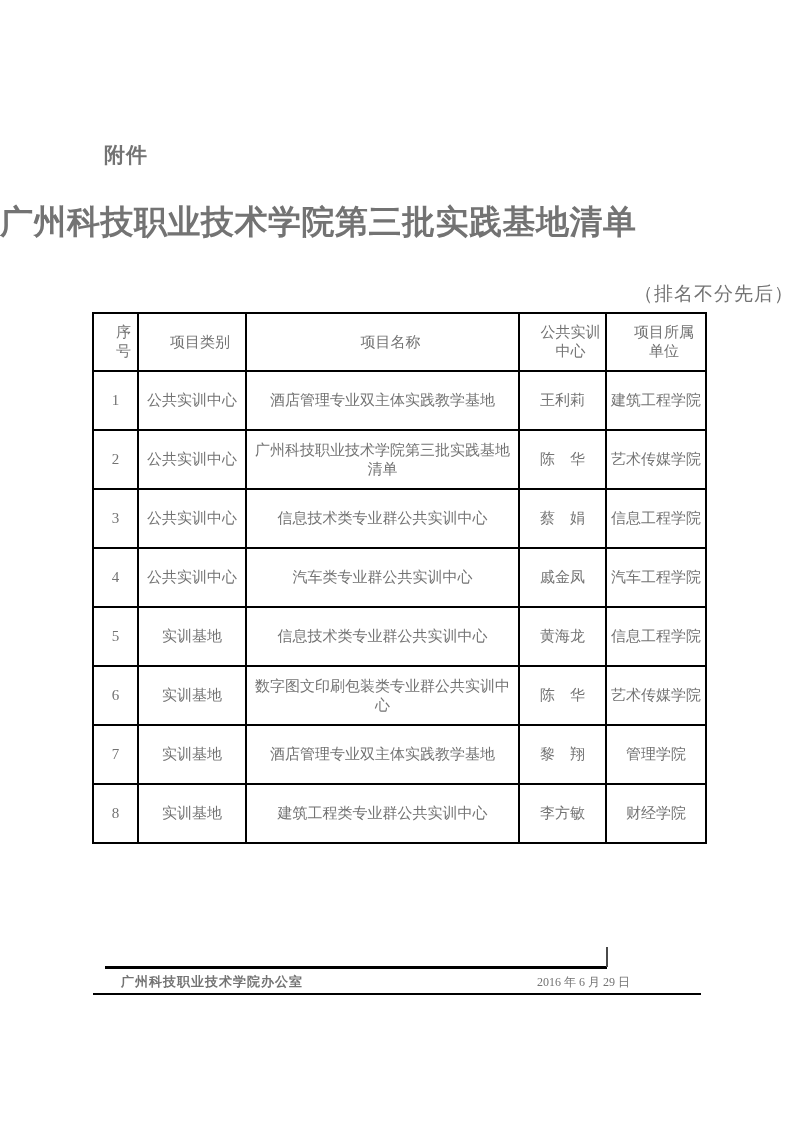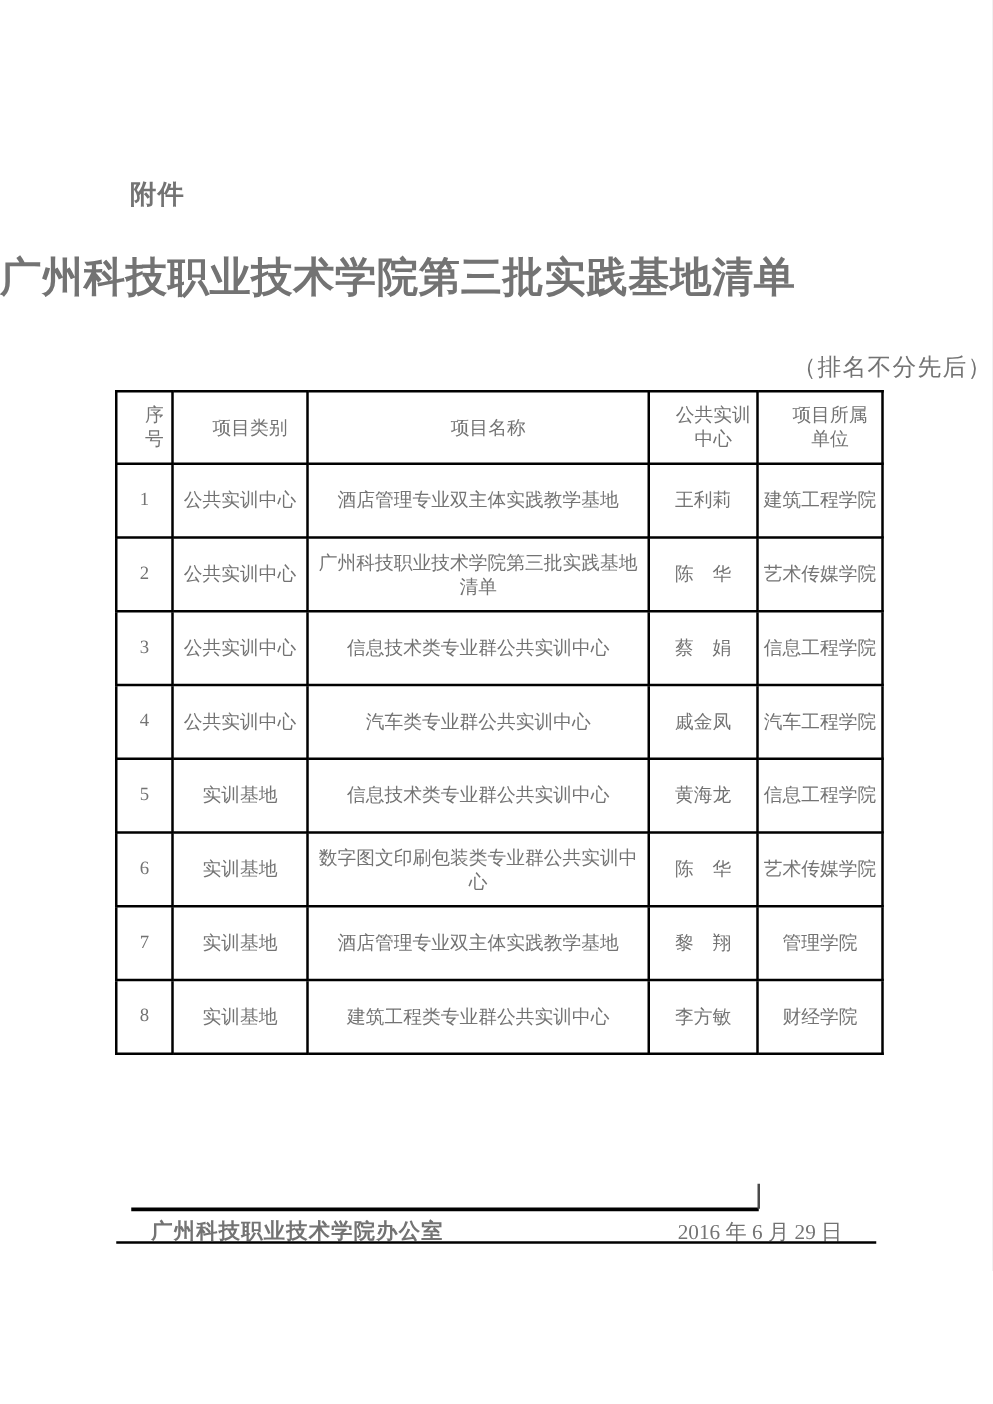--- a/index.html
+++ b/index.html
@@ -91,32 +91,32 @@
     left: 606px;
     top: 947px;
     width: 2px;
     height: 20px;
     background: #4a4a4a;
   }
   .footer-office {
     position: absolute;
     left: 121px;
     top: 973px;
-    font-size: 17px;
+    font-size: 13px;
     font-weight: bold;
     letter-spacing: 1px;
     font-family: Liberation Sans, sans-serif;
   }
   .footer-date {
     position: absolute;
     left: 537px;
     top: 974px;
     width: 142px;
-    text-align: center;
-    font-size: 17px;
+    text-align: left;
+    font-size: 12px;
     font-family: "Liberation Serif", serif;
     white-space: nowrap;
   }
   .footer-thin-line {
     position: absolute;
     left: 93px;
     top: 993px;
     width: 608px;
     height: 2px;
     background: #000;

